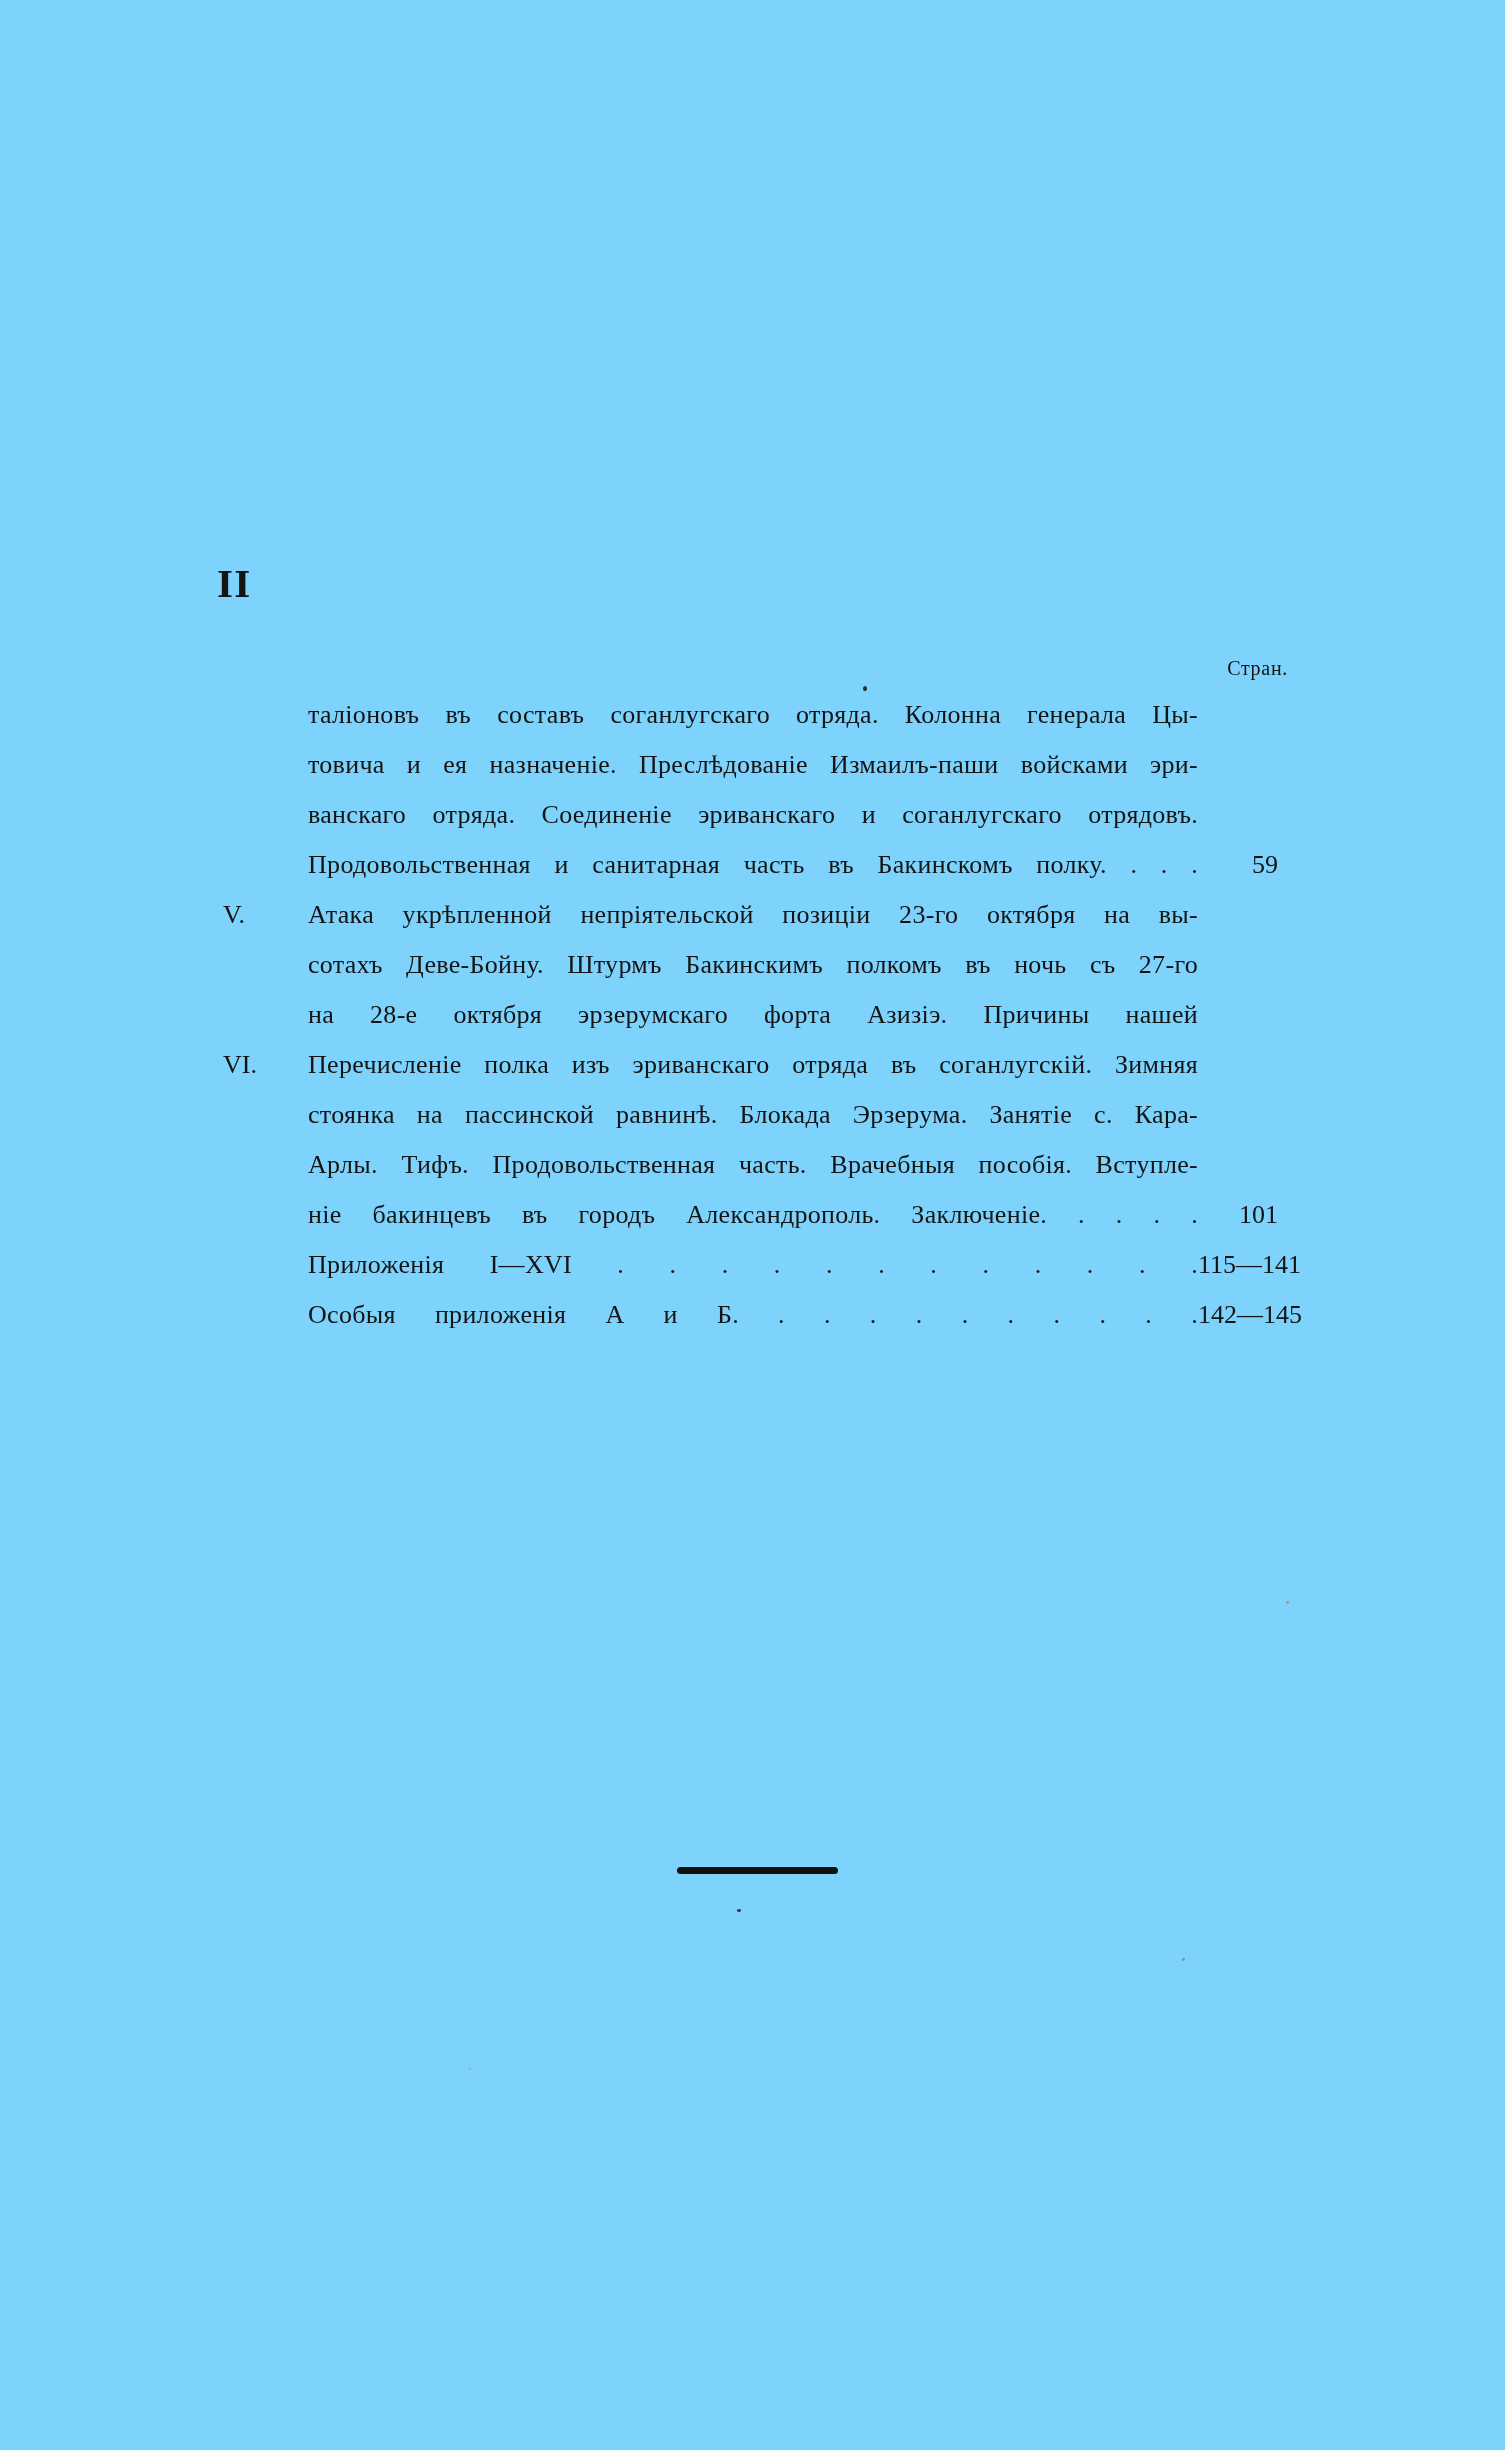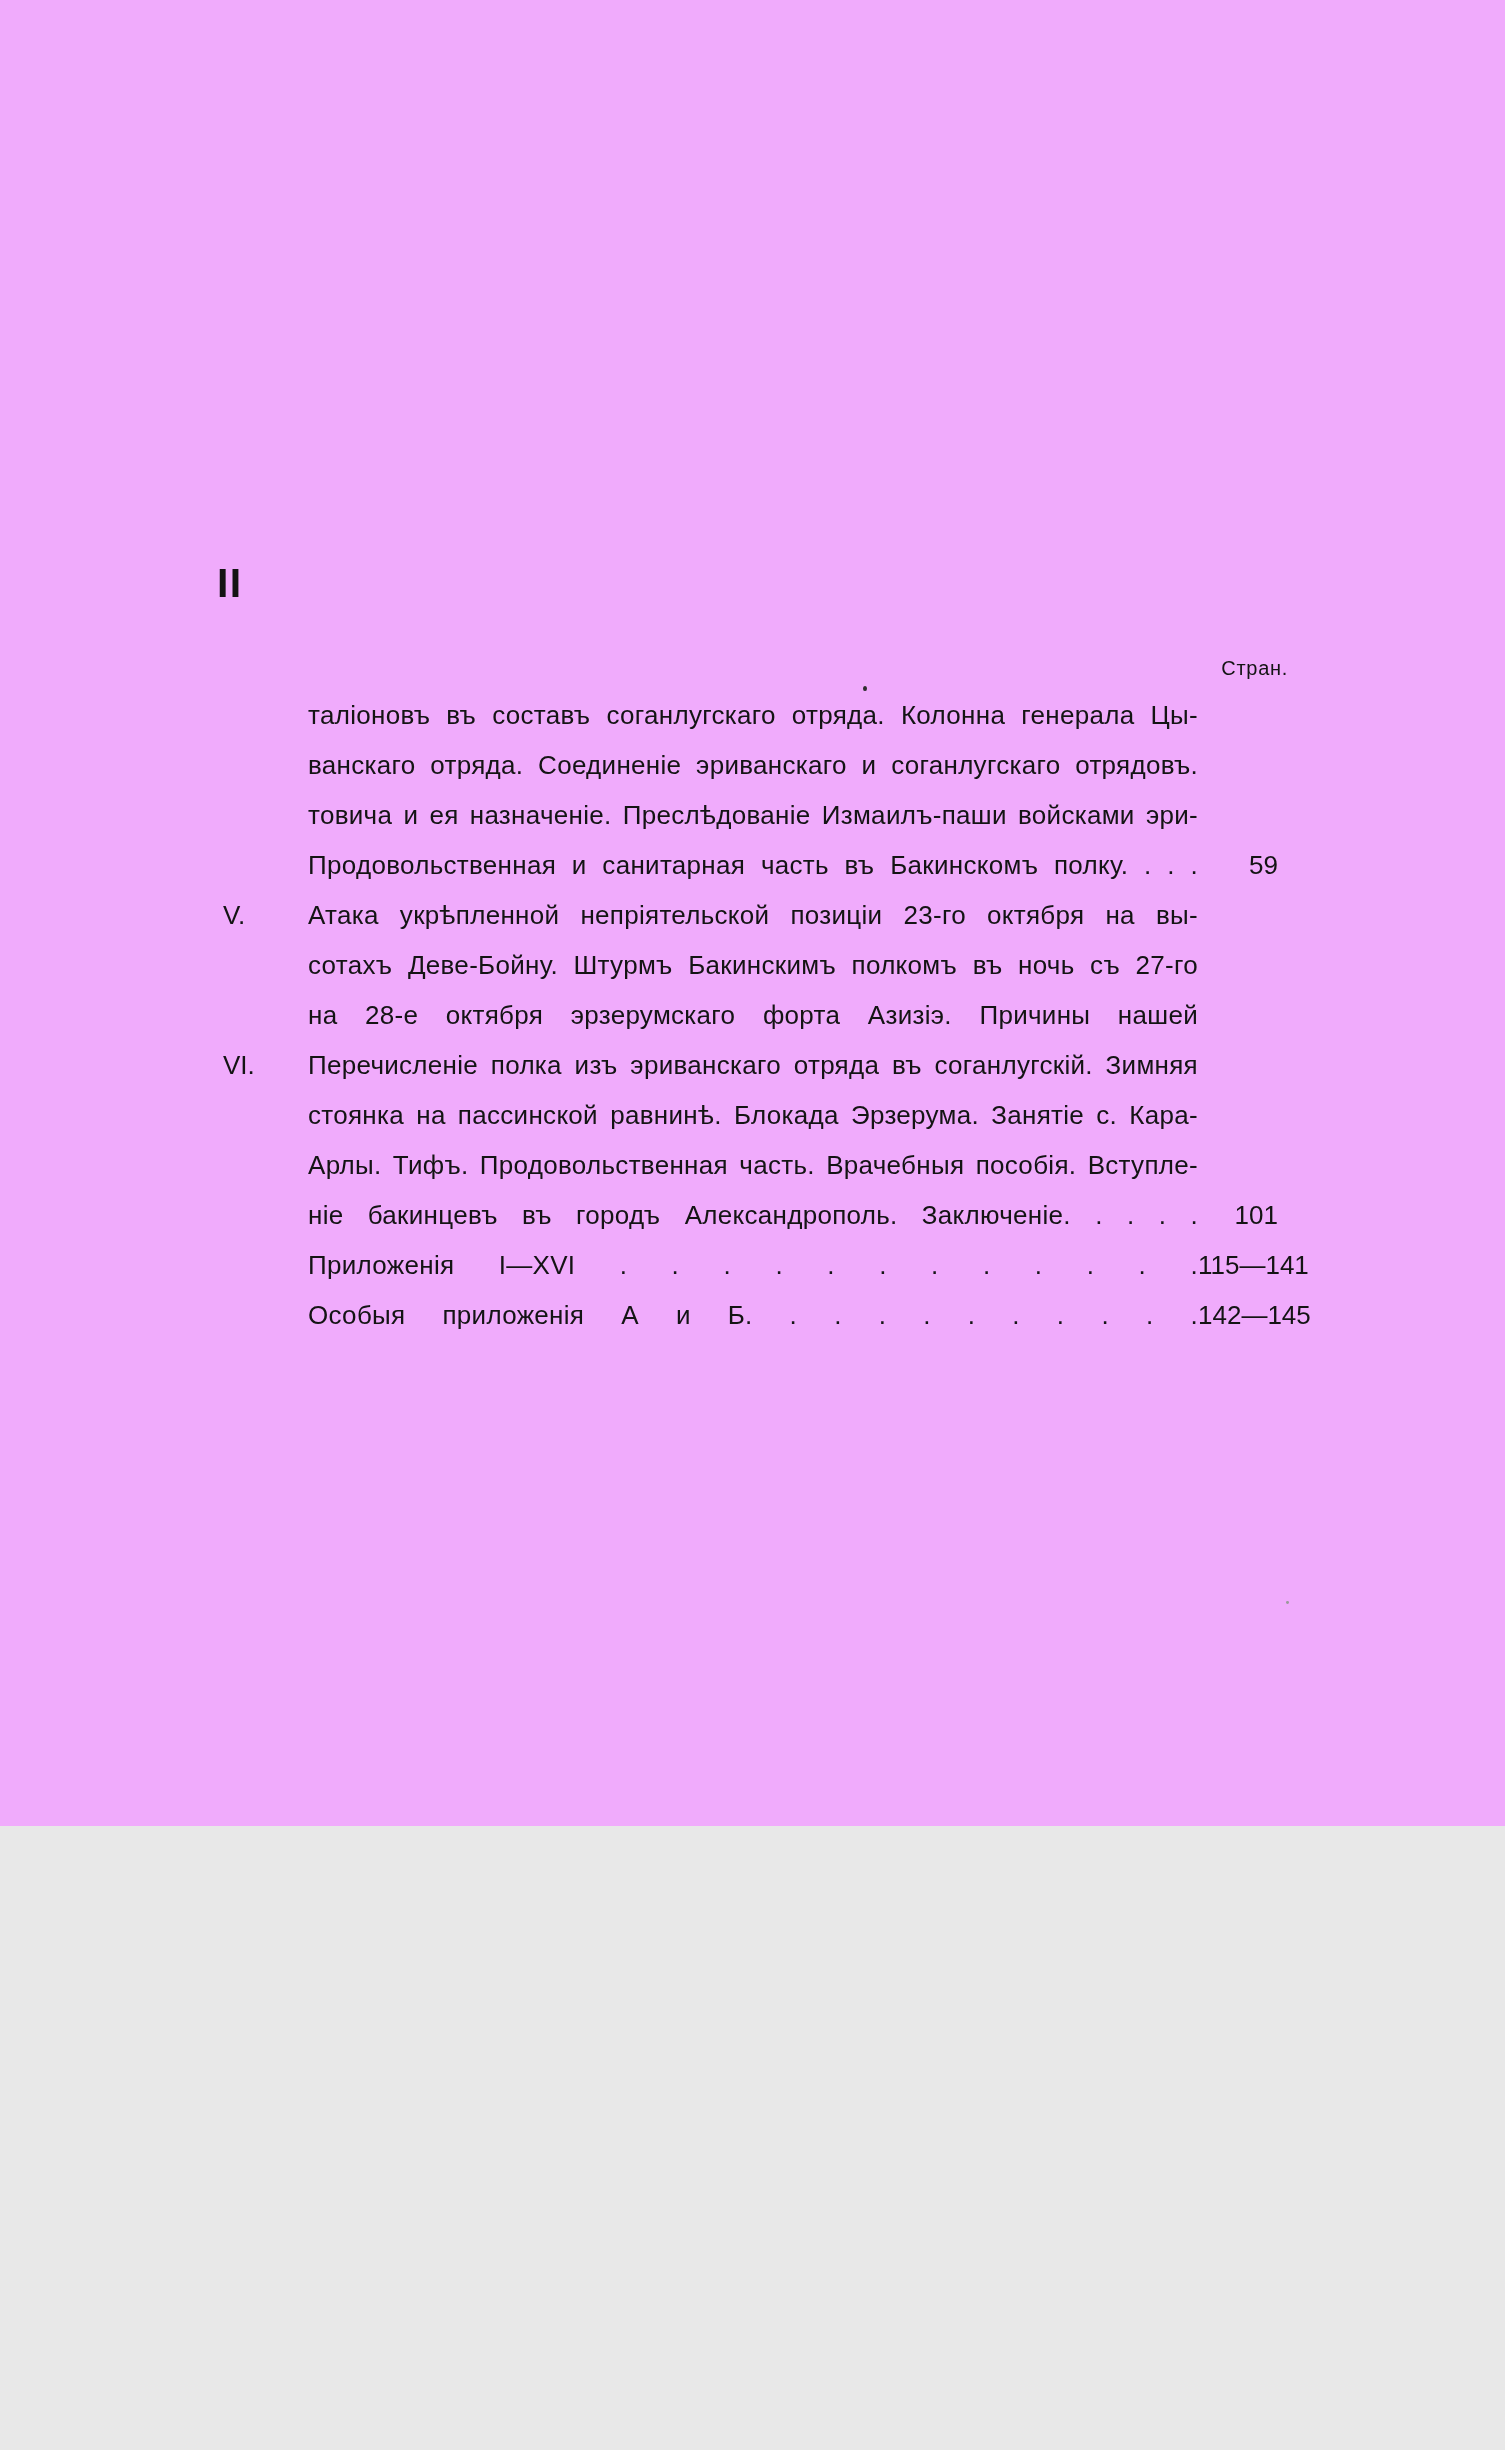--- a/index.html
+++ b/index.html
@@ -3,25 +3,25 @@
 <meta charset="utf-8">
 <style>
   html, body {
     margin: 0;
     padding: 0;
     background: #e8e8e8;
   }
   .page {
     position: relative;
     width: 1505px;
-    height: 1826px;
+    height: 2450px;
     margin: 0 auto;
-    background: #f0abfc;
+    background: #7dd3fc;
     overflow: hidden;
-    font-family: Liberation Sans, sans-serif;
+    font-family: Liberation Serif, serif;
     color: #141414;
   }
   .folio {
     position: absolute;
     left: 217px;
     top: 563px;
     font-size: 41px;
     font-weight: bold;
     line-height: 1;
     letter-spacing: 1.4px;
@@ -100,27 +100,27 @@
   <div class="toc" id="toc">
 
     <div class="row">
       <span class="numeral"></span>
       <span class="entry-text">таліоновъ въ составъ соганлугскаго отряда. Колонна генерала Цы-</span>
       <span class="pagenum"></span>
     </div>
 
     <div class="row">
       <span class="numeral"></span>
-      <span class="entry-text">ванскаго отряда. Соединеніе эриванскаго и соганлугскаго отрядовъ.</span>
+      <span class="entry-text">товича и ея назначеніе. Преслѣдованіе Измаилъ-паши войсками эри-</span>
       <span class="pagenum"></span>
     </div>
 
     <div class="row">
       <span class="numeral"></span>
-      <span class="entry-text">товича и ея назначеніе. Преслѣдованіе Измаилъ-паши войсками эри-</span>
+      <span class="entry-text">ванскаго отряда. Соединеніе эриванскаго и соганлугскаго отрядовъ.</span>
       <span class="pagenum"></span>
     </div>
 
     <div class="row">
       <span class="numeral"></span>
       <span class="entry-text">Продовольственная и санитарная часть въ Бакинскомъ полку. . . .</span>
       <span class="pagenum">59</span>
     </div>
 
     <div class="row">

